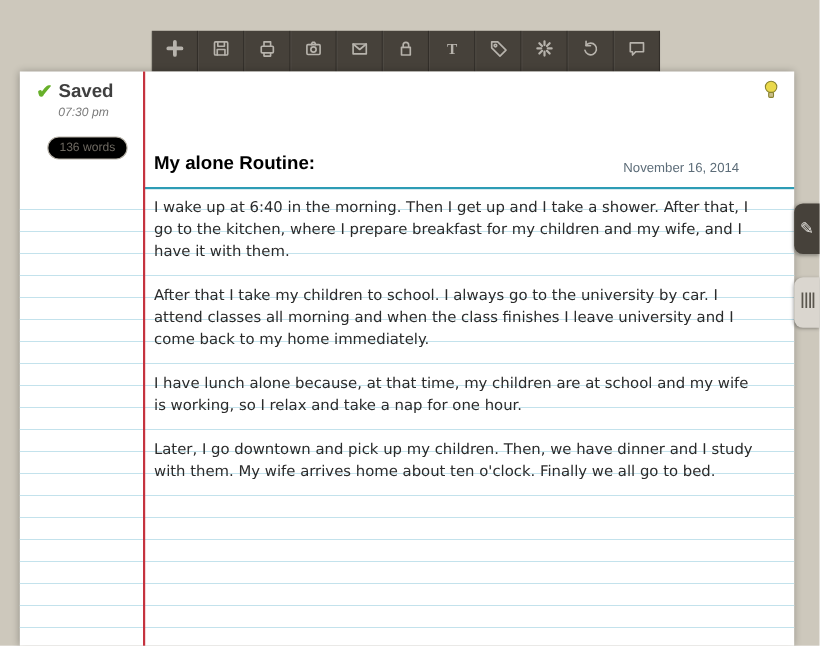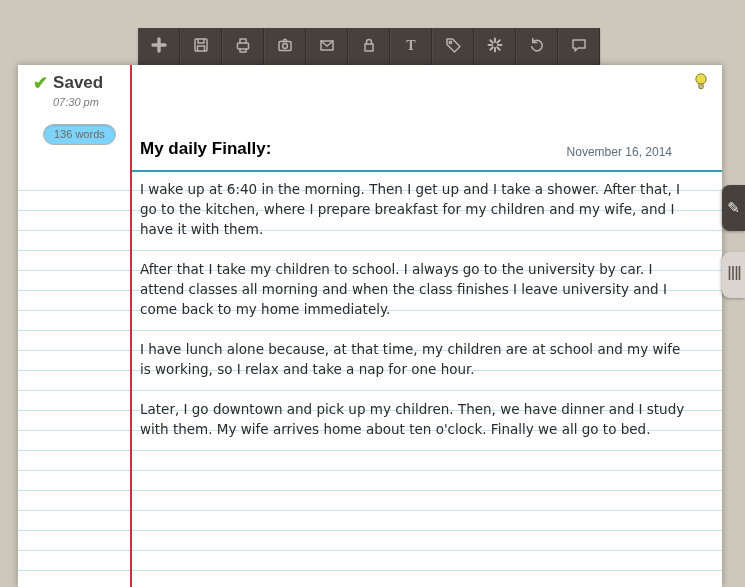--- a/index.html
+++ b/index.html
@@ -49,21 +49,21 @@
 
   
   .status { position:absolute; left:15px; top:8px; width:95px; }
   .saved-row { display:flex; align-items:center; gap:5px; }
   .check { color:#67b02a; font-size:18px; font-weight:bold; line-height:1; }
   .saved-label { font-size:17px; font-weight:bold; color:#3f3f3f; }
   .saved-time { font-size:11px; font-style:italic; color:#7a7a7a; margin:3px 0 0 20px; }
   .word-pill {
     display:inline-block; margin-top:16px; margin-left:10px;
     padding:3px 10px 4px;
-    background:#7dd3fc; border:1px solid #b5b0a6; border-radius:11px;
+    background:#000000; border:1px solid #b5b0a6; border-radius:11px;
     font-size:11px; color:#6f6a62;
     box-shadow:inset 0 1px 2px rgba(0,0,0,.12);
   }
 
   
   .title-row {
     position:absolute; left:122px; top:74px; right:50px;
     display:flex; justify-content:space-between; align-items:flex-end;
   }
   .note-title { font-size:17px; font-weight:bold; color:#000; cursor:text; }
@@ -178,21 +178,21 @@
   <div class="bulb">
     <span>
       <svg width="18" height="22" viewBox="0 0 18 22">
         <circle cx="9" cy="8" r="5.2" fill="#ead94b" stroke="#8a8430" stroke-width="1"></circle>
         <rect x="6.8" y="13" width="4.4" height="4.5" rx="1" fill="#c9bd87" stroke="#8a8430" stroke-width="1"></rect>
       </svg>
     </span>
   </div>
 
   <div class="title-row">
-    <span class="note-title">My daily Finally:</span>
+    <span class="note-title">My alone Routine:</span>
     <span class="note-date">November 16, 2014</span>
   </div>
 
   <div class="note-body">
     <p>I wake up at 6:40 in the morning. Then I get up and I take a shower. After that, I go to the kitchen, where I prepare breakfast for my children and my wife, and I have it with them.</p>
     <p>After that I take my children to school. I always go to the university by car. I attend classes all morning and when the class finishes I leave university and I come back to my home immediately.</p>
     <p>I have lunch alone because, at that time, my children are at school and my wife is working, so I relax and take a nap for one hour.</p>
     <p>Later, I go downtown and pick up my children. Then, we have dinner and I study with them. My wife arrives home about ten o'clock. Finally we all go to bed.</p>
   </div>
 </div>

